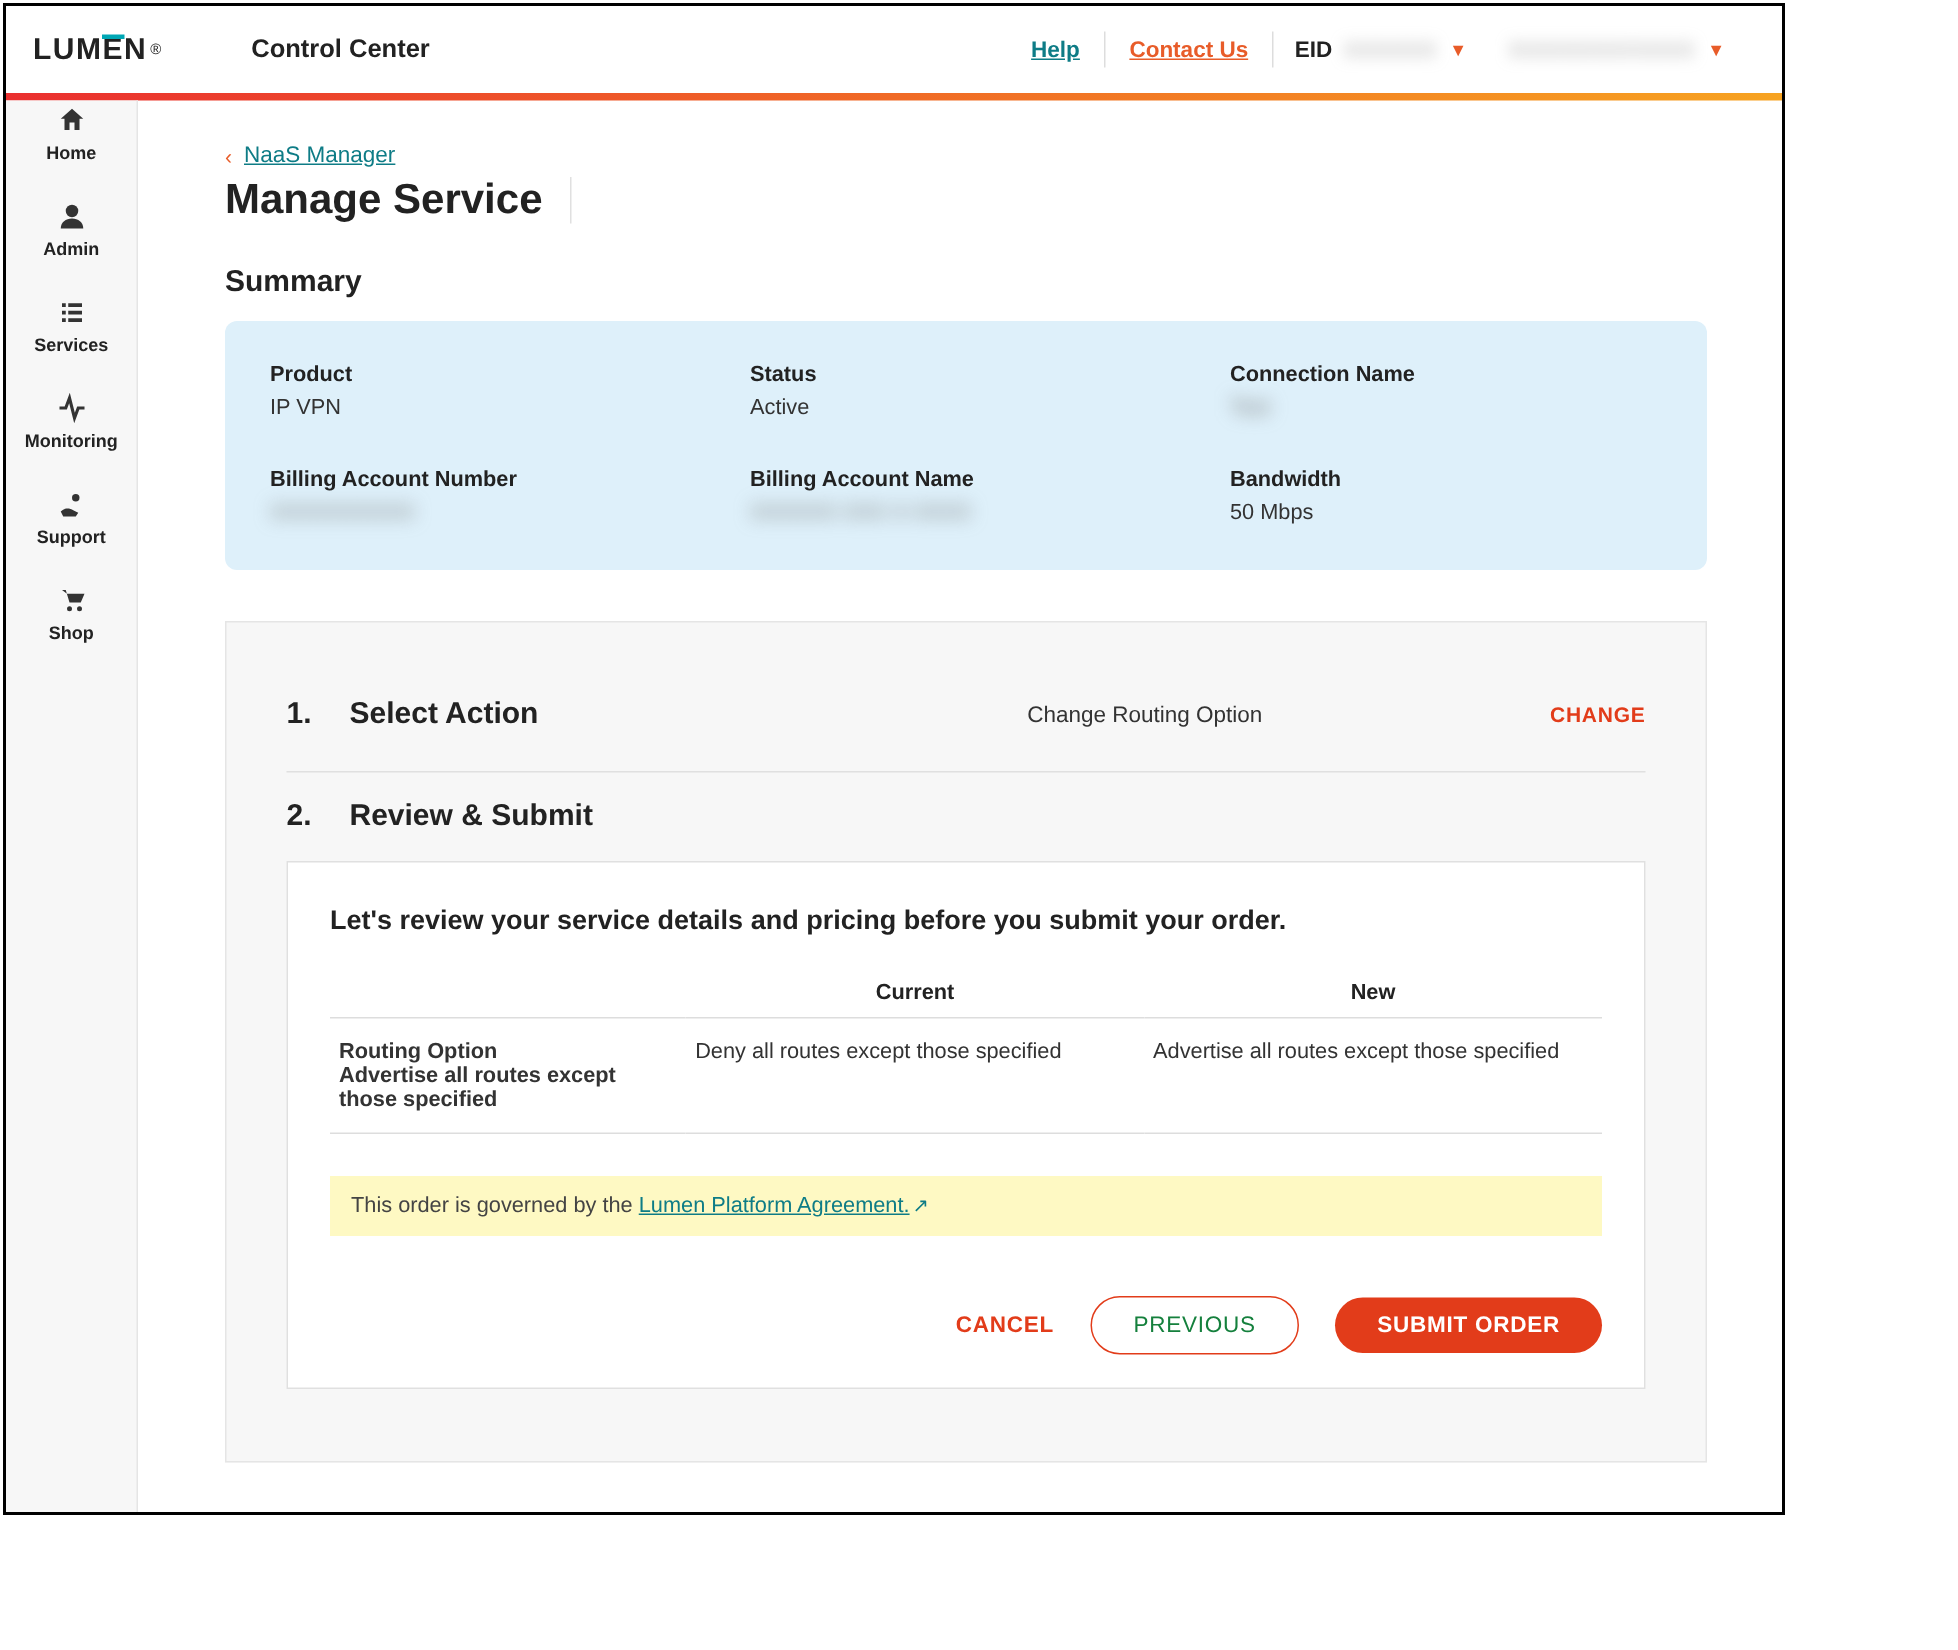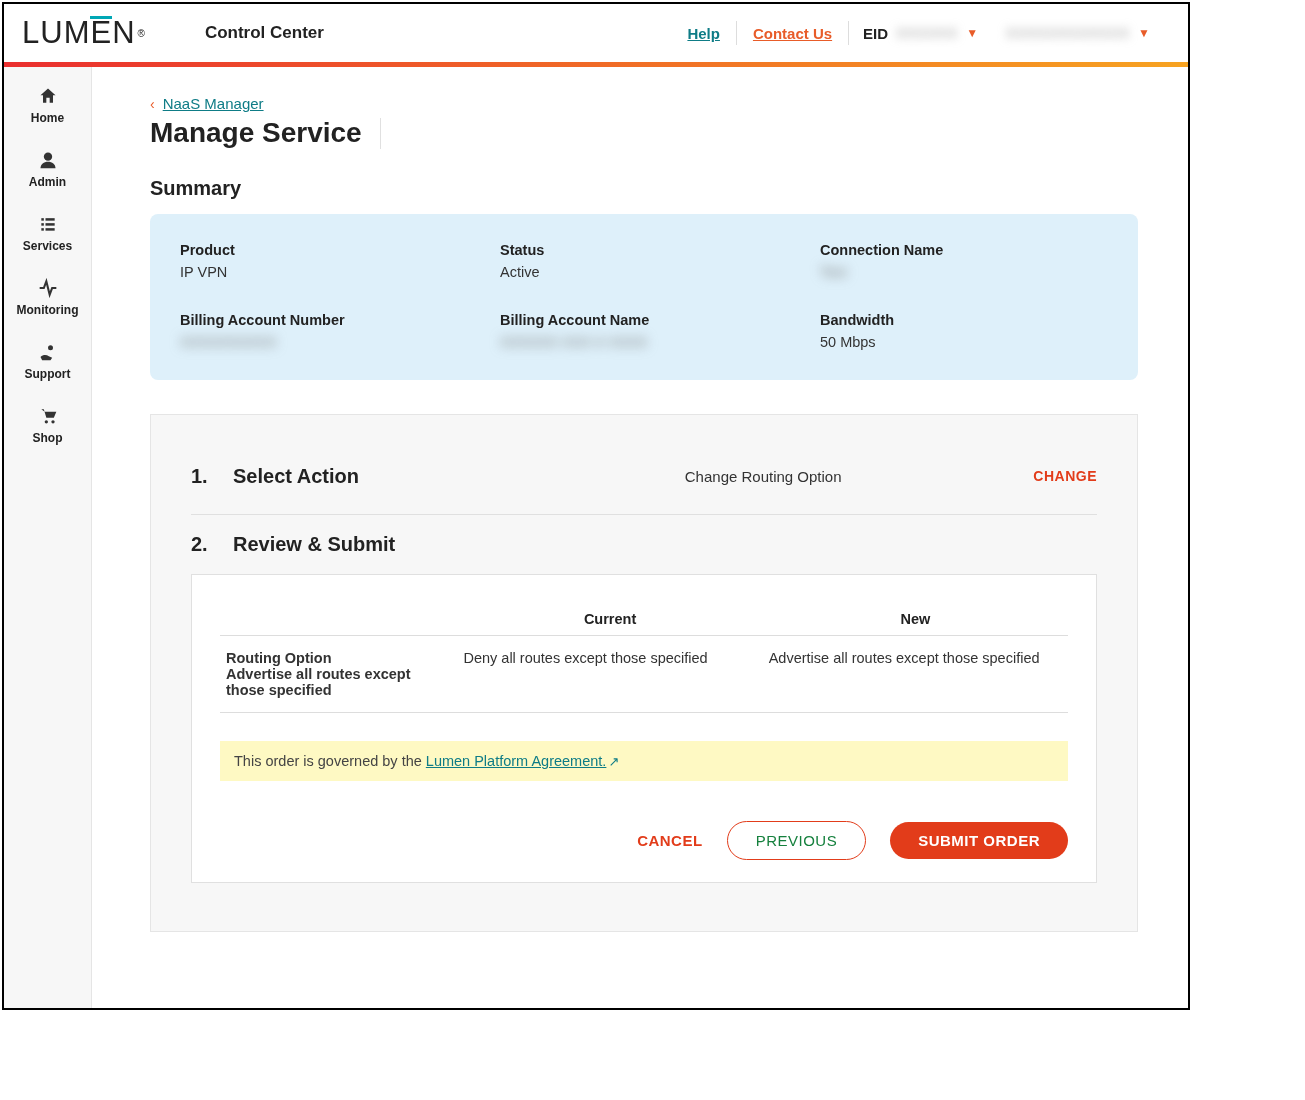--- a/index.html
+++ b/index.html
@@ -22,21 +22,21 @@
   }
   
   .header {
     height: 58px;
     display: flex;
     align-items: center;
     padding: 0 24px 0 18px;
     background: #fff;
   }
   .logo { display: flex; align-items: center; gap: 0; }
-  .logo-text { letter-spacing: 1px; font-weight: 400; font-size: 31px; }
+  .logo-text { letter-spacing: 1px; font-weight: 700; font-size: 20px; }
   .logo-e { position:relative; }
   .logo-e::before {
     content:""; position:absolute; top:1px; left:0; right:0; height:3px;
     background:#00a7b5;
   }
   .logo-reg { font-size:10px; vertical-align: top; margin-left:2px;}
   .cc-label { font-size:17px; font-weight:700; margin-left:60px; }
   .header-spacer { flex:1; }
   .hdr-link { font-size:15px; font-weight:700; text-decoration: underline; padding: 0 16px; }
   .hdr-link.help { color:#0e7c86; }
@@ -45,21 +45,21 @@
   .eid-wrap { display:flex; align-items:center; padding:0 14px; gap:8px; }
   .eid-label { font-weight:700; font-size:15px; }
   .blur-chip { filter: blur(5px); color:#999; font-size:14px; letter-spacing:1px;}
   .chev-down { color:#e85c29; font-size:12px; }
   
   .grad-bar { height:5px; background: linear-gradient(90deg, #ea2f2f 0%, #f06a26 50%, #f7a321 100%); }
   
   .body-row { display:flex; height: calc(100% - 63px); }
   .sidebar {
     width: 88px; background:#f7f7f7; border-right:1px solid #e5e5e5;
-    padding-top: 18px;
+    padding-top: 2px;
   }
   .side-item { text-align:center; margin-bottom: 24px; cursor:pointer; }
   .side-item .ic { width:22px; height:22px; margin:0 auto 4px; display:flex; align-items:center; justify-content:center; color:#333; }
   .side-item .lbl { font-size:12px; font-weight:600; color:#222; }
   .main { flex:1; padding: 28px 50px 30px 58px; overflow:auto; }
   
   .crumb { display:flex; align-items:center; gap:8px; margin-bottom:6px;}
   .crumb a { color:#0e7c86; font-size:15px; text-decoration:underline;}
   .crumb .back-chev { color:#e85c29; font-size:14px;}
   .page-title { font-size:28px; font-weight:800; padding-right:18px; display:inline-block; border-right:1px solid #e0e0e0; line-height:1.1; }
@@ -245,20 +245,21 @@
           <div class="change-lnk">CHANGE</div>
         </div>
         <div class="step-sep"></div>
         <div class="step-row" style="padding-bottom:0">
           <div class="step-num">2.</div>
           <div class="step-title">Review &amp; Submit</div>
           <div class="step-mid"></div>
         </div>
 
         <div class="review-panel">
+          <div class="review-head">Let's review your service details and pricing before you submit your order.</div>
           <table class="rev-table">
             <thead>
               <tr>
                 <th style="width:28%"></th>
                 <th style="width:36%">Current</th>
                 <th style="width:36%">New</th>
               </tr>
             </thead>
             <tbody>
               <tr>

